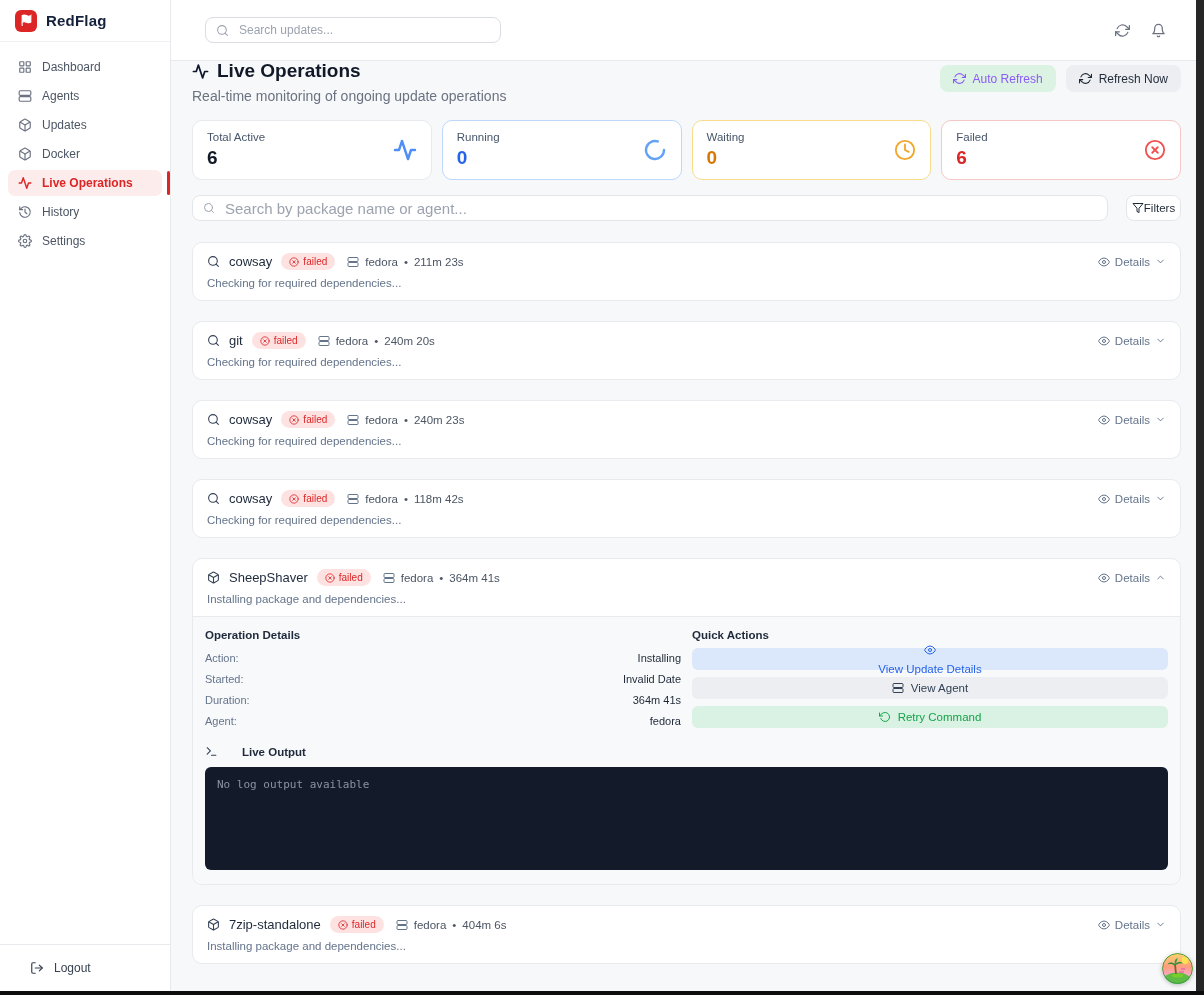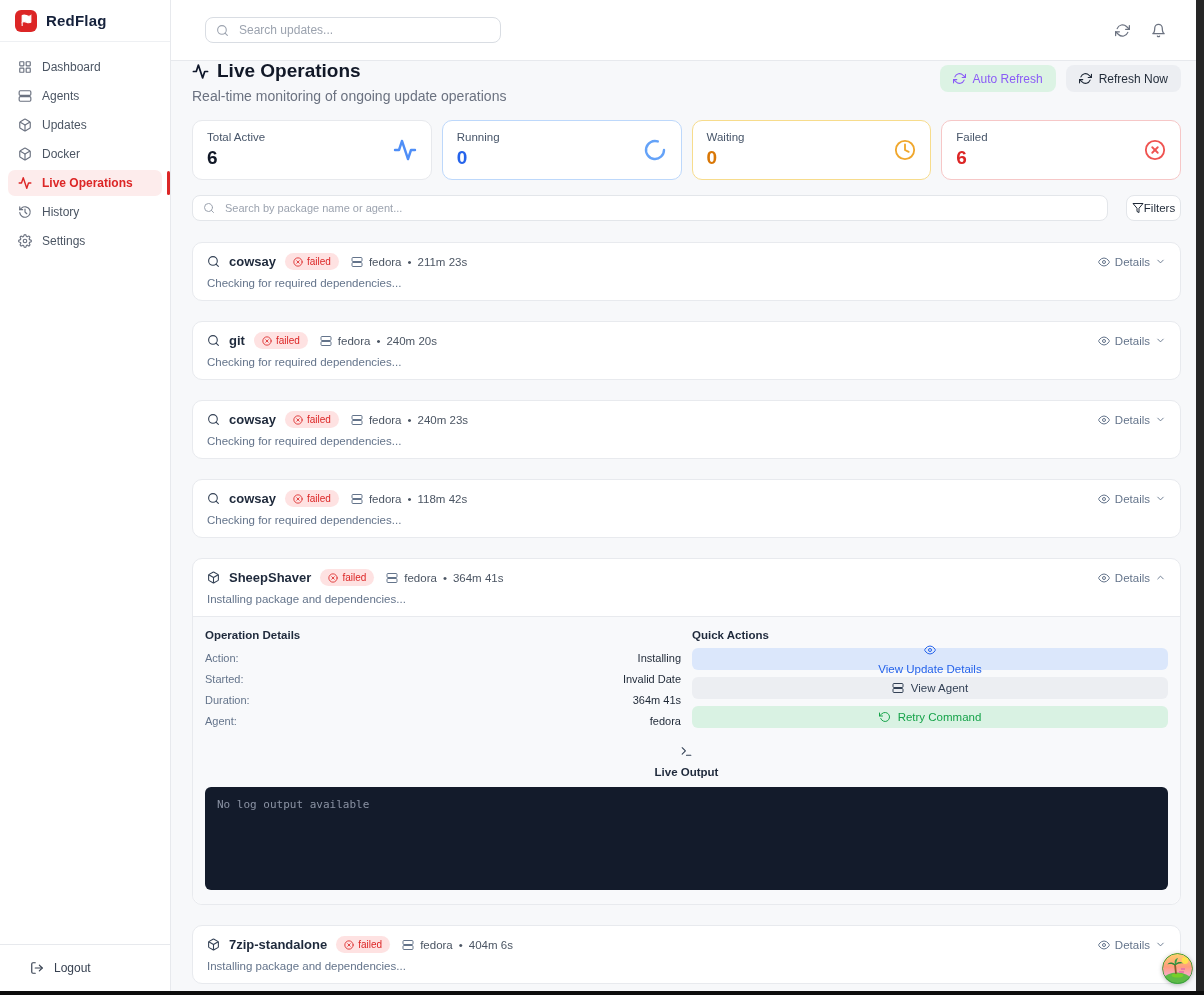--- a/index.html
+++ b/index.html
@@ -66,33 +66,33 @@
   .stat.blue  .stat-value { color:#2563eb; }
   .stat.amber .stat-value { color:#d97706; }
   .stat.red   .stat-value { color:#dc2626; }
   .spin-arc { color:#64a2f8; }
 
   
   .searchrow { display:flex; gap:18px; margin-top:15px; }
   .pkg-search { flex:1; height:26px; background:#fff; border:1px solid #e3e6ea; border-radius:8px;
                 display:flex; align-items:center; gap:8px; padding:0 10px; }
   .pkg-search .ic { color:#9ca3af; }
-  .pkg-search input { border:none; outline:none; width:100%; font-size:11px; color:#374151;
+  .pkg-search input { border:none; outline:none; width:100%; font-size:15px; color:#374151;
                       font-family:"Liberation Sans", sans-serif; background:transparent; }
   .pkg-search input::placeholder { color:#9ca3af; }
   .btn-filters { width:55px; height:26px; background:#fff; border:1px solid #e3e6ea; border-radius:8px;
                  display:flex; align-items:center; justify-content:center; 
                  font-size:11.5px; color:#1f2937; cursor:pointer; }
 
   
   .ops { margin-top:21px; display:flex; flex-direction:column; gap:20px; }
   .op { background:#fff; border:1px solid #e8eaee; border-radius:10px; }
   .op-head { display:flex; align-items:center; gap:9px; padding:10px 14px 0 14px; }
   .op-head .type-ic { color:#334155; }
-  .op-name { font-size:13px; font-weight:700; color:#1e293b; }
+  .op-name { font-size:13px; font-weight:400; color:#1e293b; }
   .badge { display:flex; align-items:center; gap:4px; background:#fee2e2; color:#dc2626;
            font-size:10px; padding:3px 8px; border-radius:999px; }
   .meta { display:flex; align-items:center; gap:6px; font-size:11.5px; color:#4b5563; margin-left:3px; }
   .meta .ic { color:#64748b; }
   .details { margin-left:auto; display:flex; align-items:center; gap:5px; font-size:11.5px;
              color:#64748b; cursor:pointer; }
   .op-msg { padding:7px 14px 11px 14px; font-size:11.5px; color:#64748b; }
 
   
   .expand { border-top:1px solid #e8eaee; background:#f8f9fb; border-radius:0 0 10px 10px;
@@ -101,22 +101,22 @@
   .ecol { flex:1; min-width:0; }
   .col-title { font-size:11.5px; font-weight:700; color:#1e293b; margin-bottom:7px; }
   .drow { display:flex; justify-content:space-between; align-items:center;
           font-size:11px; color:#64748b; padding:4px 0 5px 0; }
   .dval { color:#1f2937; }
   .qa-btn { height:22px; border-radius:6px; display:flex; align-items:center; justify-content:center;
             gap:7px; font-size:11.5px; margin-bottom:7px; cursor:pointer; }
   .qa-blue  { background:#dbe7fb; color:#2563eb;flex-direction:column; }
   .qa-gray  { background:#eceef2; color:#334155; }
   .qa-green { background:#d9f2e3; color:#16a34a; }
-  .live-label { display:flex; align-items:center; gap:8px; margin:10px 0 9px 0;
-                font-size:11.5px; font-weight:700; color:#1e293b;flex-direction:column; }
+  .live-label { display:flex; align-items:center; gap:24px; margin:10px 0 9px 0;
+                font-size:11.5px; font-weight:700; color:#1e293b; }
   .live-label .ic { color:#334155; }
   .terminal { background:#131b2b; border-radius:6px; height:103px; padding:11px 12px;
               font-family:"DejaVu Sans Mono", monospace; font-size:11px; color:#8a92a3; }
 
   
   .edge-right  { position:absolute; right:0; top:0; width:8px; height:100%; background:#262626; z-index:40; }
   .edge-bottom { position:absolute; left:0; bottom:0; width:100%; height:4px; background:#0d0d0d; z-index:41; }
   .float-btn { position:absolute; right:11px; bottom:11px; width:31px; height:31px; border-radius:50%;
                overflow:hidden; z-index:42; cursor:pointer; box-shadow:0 1px 4px rgba(0,0,0,.25); }
 </style>

